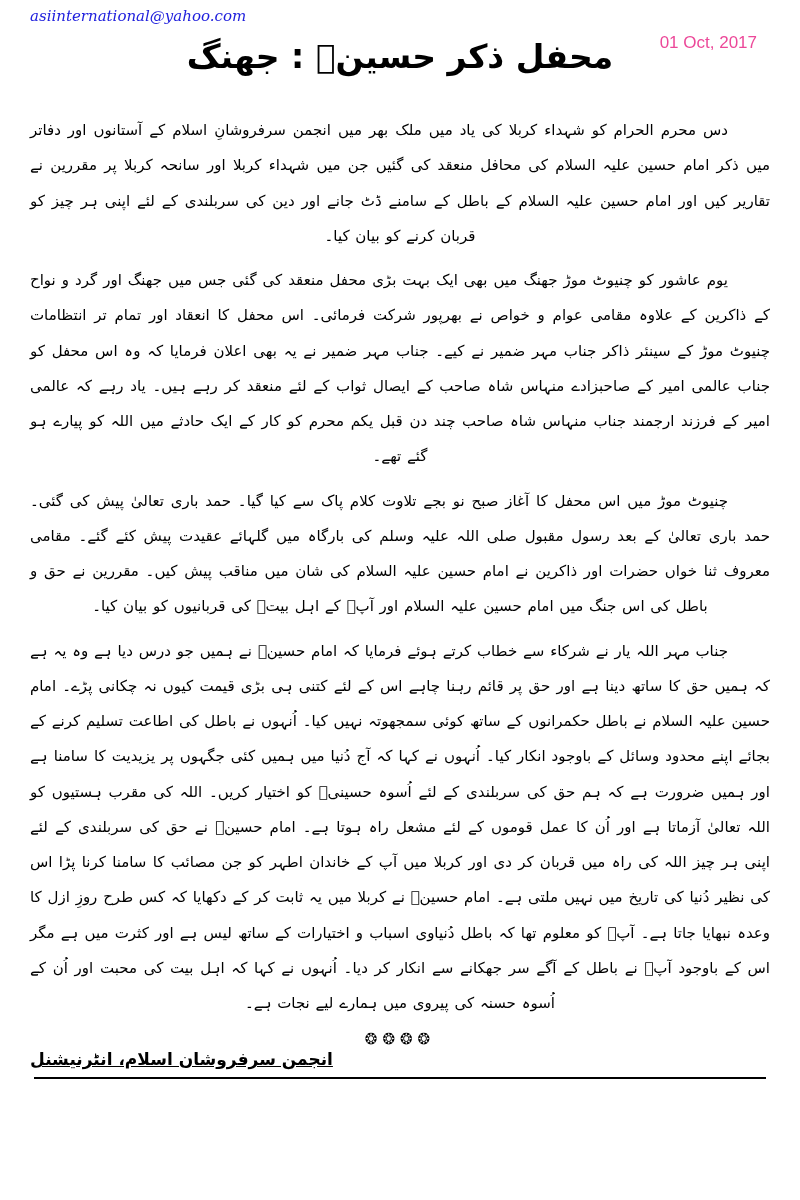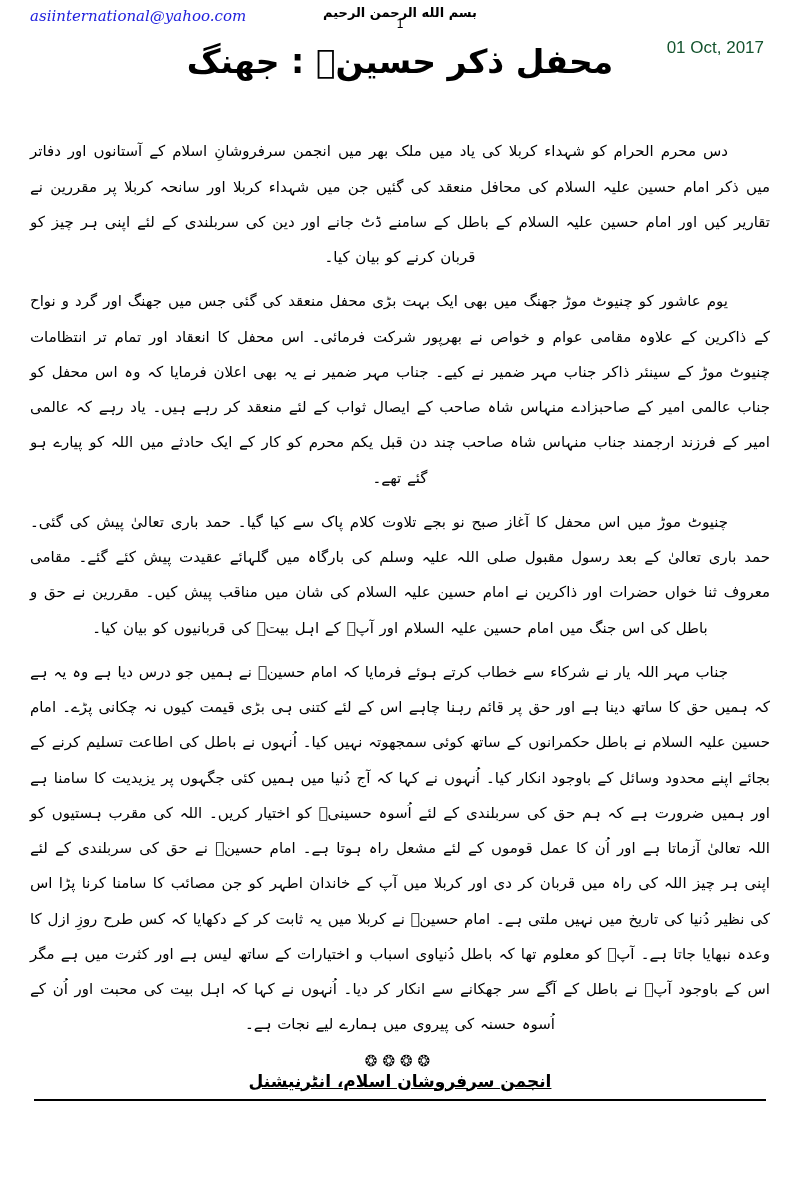--- a/index.html
+++ b/index.html
@@ -16,54 +16,50 @@
     font-family:"DejaVu Serif","Liberation Serif",serif;
     font-style:italic;font-weight:normal;font-size:15px;color:#2020dd;
     white-space:nowrap;justify-self:start;padding-top:2px;
   }
   .bismillah-block{text-align:center;direction:rtl;}
   .bismillah{font-size:13px;font-weight:bold;line-height:1.25;}
   .page-number{font-size:12px;line-height:1;margin-top:-3px;text-align:center;}
   
   .title-row{position:relative;text-align:center;margin-top:6px;height:72px;}
   .doc-date{
-    position:absolute;right:6px;top:2px;font-size:17px;color:#14532d;
+    position:absolute;right:13px;top:2px;font-size:17px;color:#ec4899;
     font-family:"Liberation Sans","DejaVu Sans",sans-serif;
   }
   .doc-title{
     display:inline-block;direction:rtl;font-size:33px;font-weight:bold;
     line-height:1.6;letter-spacing:0px;
   }
   
-  .body-text{direction:rtl;margin-top:26px;}
+  .body-text{direction:rtl;margin-top:10px;}
   .body-text p{
     font-size:15px;line-height:2.35;margin:0 0 9px 0;
     text-align:justify;text-align-last:center;text-indent:42px;
     word-spacing:1px;
   }
   
   .ornaments{text-align:center;font-size:15px;letter-spacing:5px;margin-top:2px;}
   .org-name{
-    text-align:center;direction:rtl;font-weight:bold;font-size:17px;
+    text-align:left;direction:rtl;font-weight:bold;font-size:17px;
     text-decoration:underline;margin-top:1px;
   }
   .footer-rule{border:none;border-top:2px solid #000;margin:8px 4px 6px 4px;}
   a{color:inherit;text-decoration:none;}
 </style>
 </head>
 <body>
 
 <div class="page">
 
   <div class="top-row">
     <a class="top-email">asiinternational@yahoo.com</a>
-    <div class="bismillah-block">
-      <div class="bismillah">بسم الله الرحمن الرحيم</div>
-      <div class="page-number">1</div>
-    </div>
     <div></div>
   </div>
 
   <div class="title-row">
     <div class="doc-date">01 Oct, 2017</div>
     <div class="doc-title">محفل ذکر حسینؑ : جھنگ</div>
   </div>
 
   <div class="body-text">
     <p>دس محرم الحرام کو شہداء کربلا کی یاد میں ملک بھر میں انجمن سرفروشانِ اسلام کے آستانوں اور دفاتر میں ذکر امام حسین علیہ السلام کی محافل منعقد کی گئیں جن میں شہداء کربلا اور سانحہ کربلا پر مقررین نے تقاریر کیں اور امام حسین علیہ السلام کے باطل کے سامنے ڈٹ جانے اور دین کی سربلندی کے لئے اپنی ہر چیز کو قربان کرنے کو بیان کیا۔</p>

